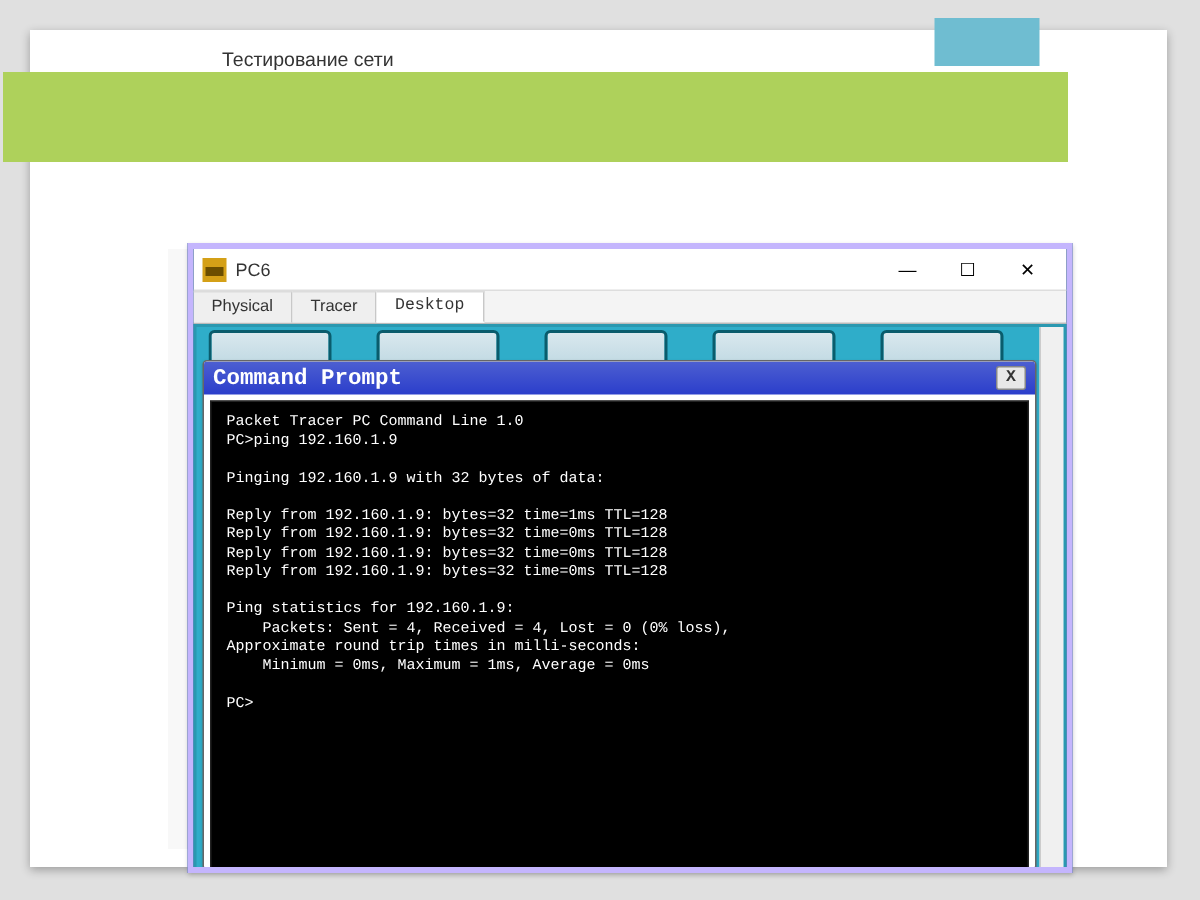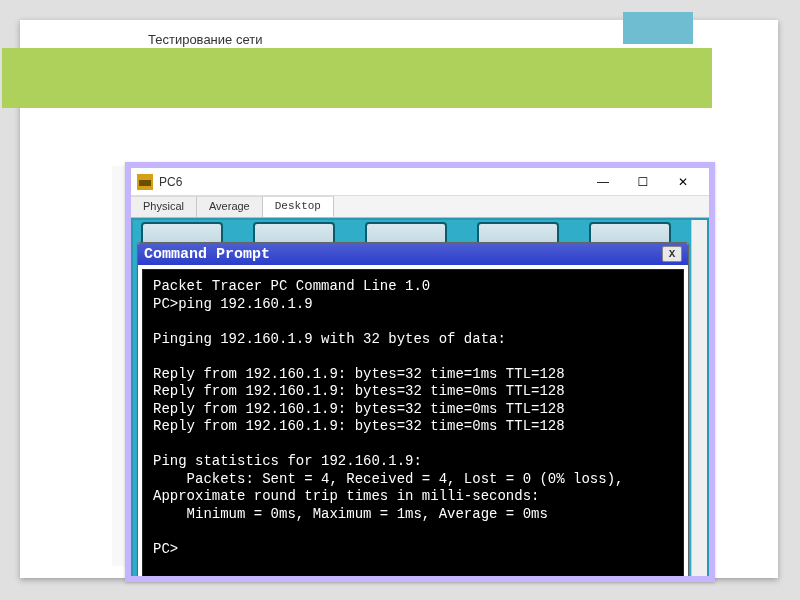--- a/index.html
+++ b/index.html
@@ -44,21 +44,21 @@
     color: #333;
     font-weight: 500;
   }
   .win {
     position: absolute;
     left: 105px;
     top: 142px;
     width: 590px;
     height: 420px;
     background: #0c4a6e;
-    border: 6px solid #c4b5fd;
+    border: 4px solid #c4b5fd;
     box-shadow: 0 1px 3px rgba(0,0,0,0.2);
     overflow: hidden;
   }
   .win-titlebar {
     height: 28px;
     display: flex;
     align-items: center;
     padding: 0 6px;
     background: #fff;
     border-bottom: 1px solid #ddd;
@@ -176,21 +176,21 @@
     line-height: 15px;
     border: 1px solid #888;
     border-radius: 2px;
   }
   .terminal {
     background: #000;
     color: #fff;
     height: calc(100% - 22px);
     padding: 8px 10px;
     font-family: "Courier New", monospace;
-    font-size: 14px;
+    font-size: 10px;
     line-height: 1.25;
     white-space: pre;
     overflow: hidden;
     margin: 4px;
     border: 1px solid #222;
   }
   .side-shadow {
     position: absolute;
     left: 92px;
     top: 146px;
@@ -214,21 +214,21 @@
     <div class="win-titlebar">
       <span class="win-icon"></span>
       <span class="win-name">PC6</span>
       <div class="winbtn">—</div>
       <div class="winbtn">☐</div>
       <div class="winbtn">✕</div>
     </div>
 
     <div class="tabs">
       <div class="tab">Physical</div>
-      <div class="tab">Average</div>
+      <div class="tab">Tracer</div>
       <div class="tab active">Desktop</div>
     </div>
 
     <div class="app-area">
       <div class="toolbar-icons">
         <div class="tool-icon"></div>
         <div class="tool-icon"></div>
         <div class="tool-icon"></div>
         <div class="tool-icon"></div>
         <div class="tool-icon"></div>

